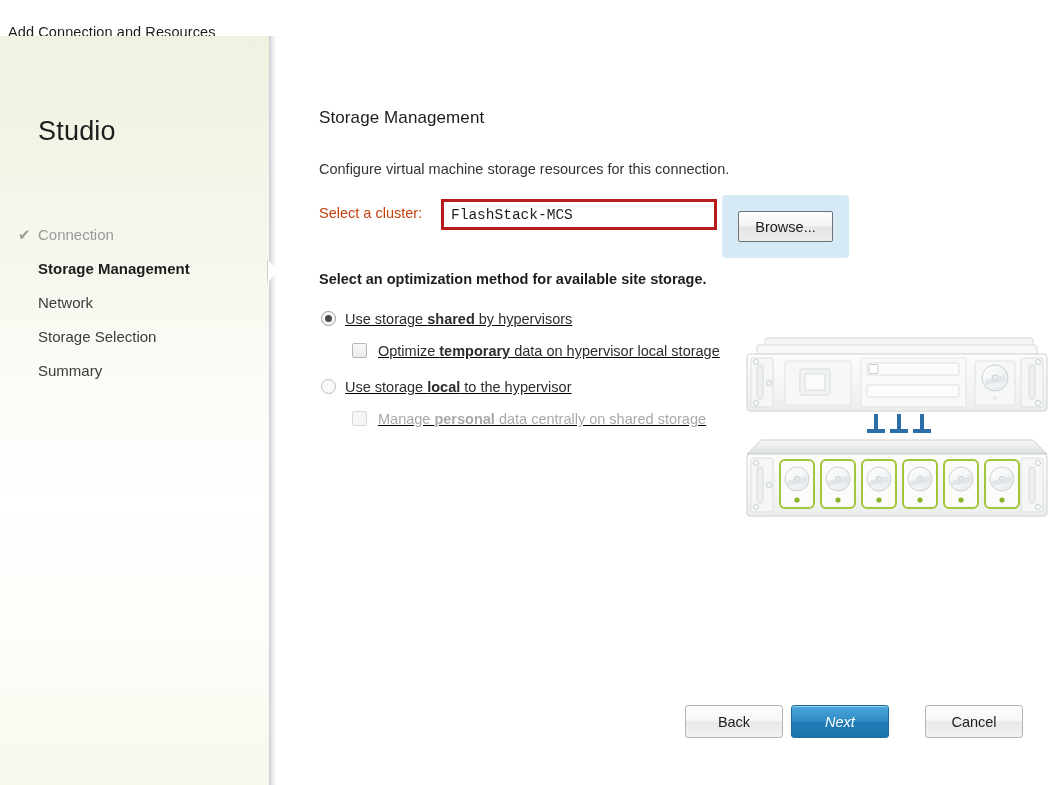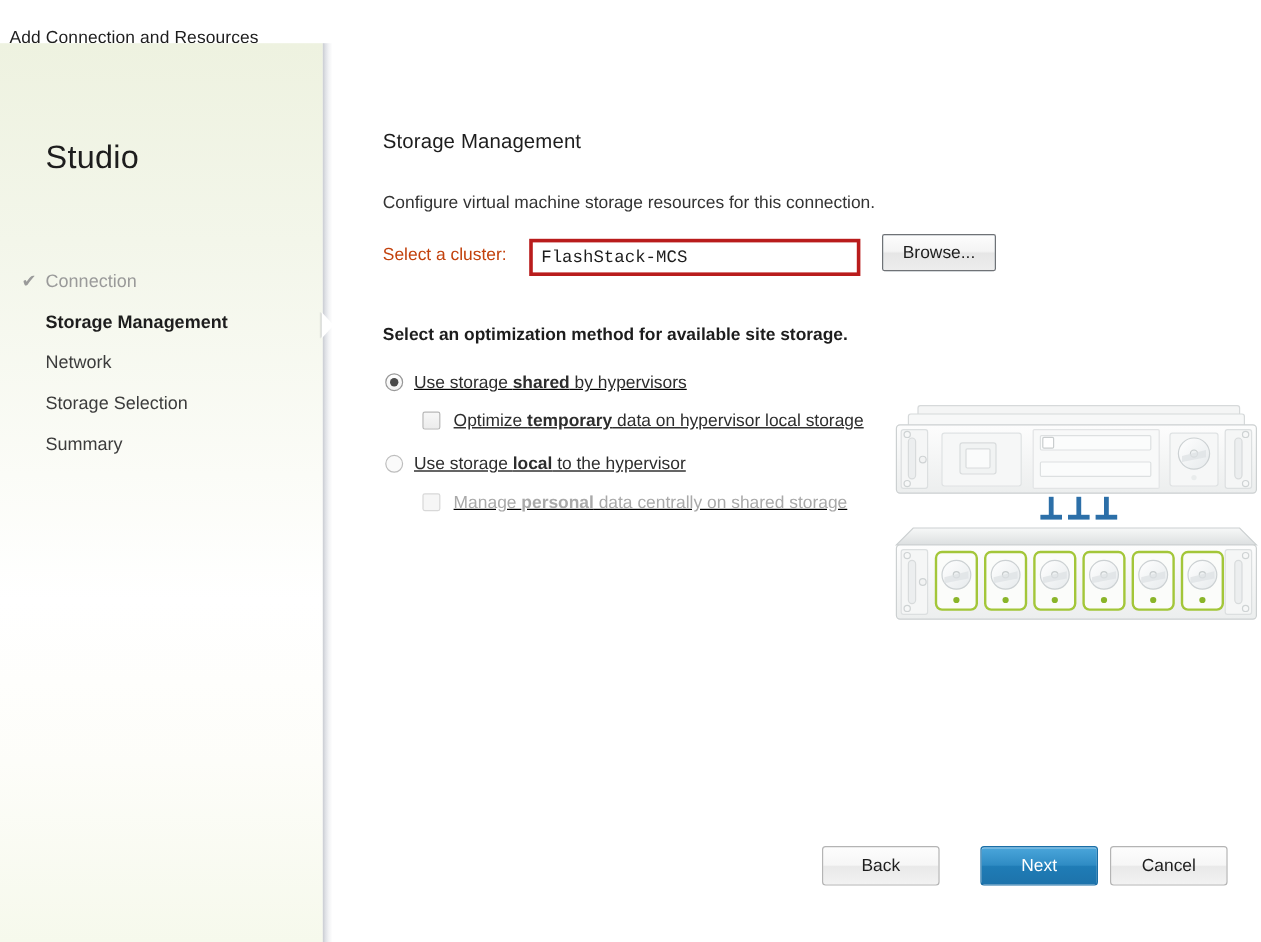--- a/index.html
+++ b/index.html
@@ -99,22 +99,22 @@
     position: absolute; left: 122px; top: 0;
     width: 276px; height: 31px;
     border: 3px solid #b91c1c;
     background: #ffffff;
     font-family: Liberation Mono, monospace;
     font-size: 14.5px; color: #1d1d1d;
     padding: 0 7px;
     outline: none;
   }
   .browse-wrap {
-    position: absolute; left: 416px; top: -4px;
-    padding: 0;
+    position: absolute; left: 403px; top: -4px;
+    padding: 16px;
     border-radius: 4px;
     background: rgba(120,185,225,.30);
   }
   .browse-btn {
     display: block;
     width: 95px; height: 31px;
     border: 1px solid #6f7276;
     border-radius: 2px;
     background: linear-gradient(180deg, #fdfdfd 0%, #f4f4f4 46%, #e6e6e6 52%, #ededed 100%);
     font-family: "Liberation Sans", sans-serif;
@@ -178,21 +178,21 @@
     background: linear-gradient(180deg, #fdfdfd 0%, #f6f6f6 48%, #e9e9e9 52%, #f2f2f2 100%);
     color: #1d1d1d;
   }
   .btn-primary {
     border: 1px solid #1a6ea6;
     background: linear-gradient(180deg, #4ba6db 0%, #2f8cc4 48%, #1f7cb6 52%, #1d73ab 100%);
     color: #ffffff;
     box-shadow: inset 0 1px 0 rgba(255,255,255,.45);
   }
   .footer .back   { left: 408px; }
-  .footer .next   { left: 540px; }
+  .footer .next   { left: 514px; font-style: italic; }
   .footer .cancel { left: 648px; }
 </style>
 </head>
 <body>
 
 <div class="window">
 
   <div class="titlebar">
     <div class="titlebar-text">Add Connection and Resources</div>
   </div>

